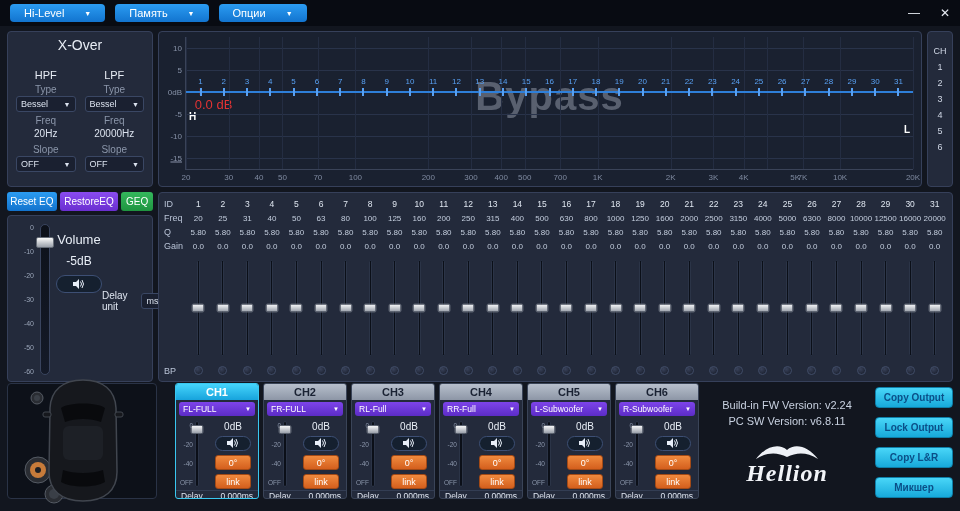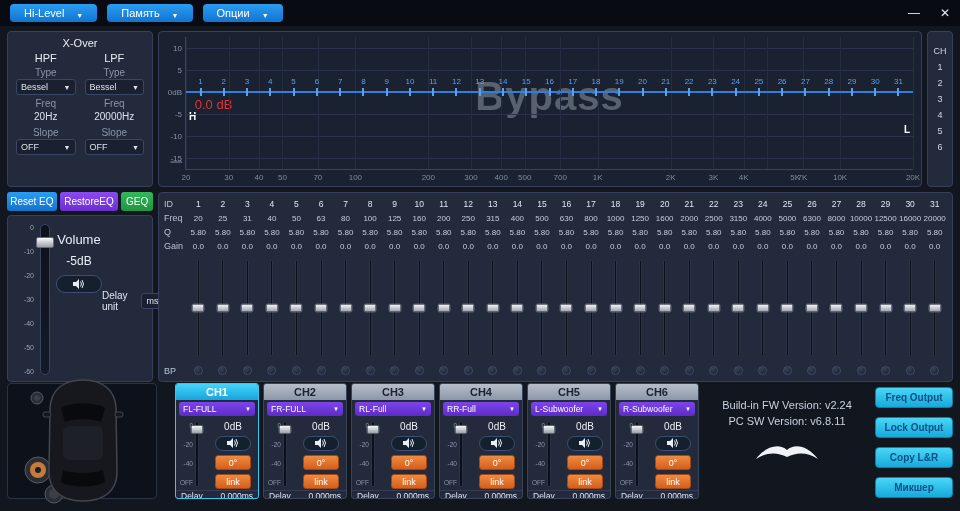--- a/index.html
+++ b/index.html
@@ -1,28 +1,28 @@
 <!DOCTYPE html>
 <html><head>
 <meta charset="utf-8">
 <style>
 *{box-sizing:border-box;margin:0;padding:0}
 html,body{width:960px;height:511px;overflow:hidden}
 body{background:#12161f;font-family:"Liberation Sans",sans-serif;color:#cfd6e4;font-size:11px}
 .titlebar{height:26px;background:#080b12;display:flex;align-items:center;padding:0 10px;gap:10px}
 .conn-btn{background:#2a0d10;border:1px solid #b23333;color:#e23d3d;font-size:11px;padding:2px 12px;border-radius:3px;cursor:pointer}
-.menu-btn{background:linear-gradient(#2b9cf2,#1274cf);color:#fff;font-size:11px;padding:3px 14px;border-radius:4px;display:flex;align-items:flex-end;gap:12px;cursor:pointer}
+.menu-btn{background:linear-gradient(#2b9cf2,#1274cf);color:#fff;font-size:11px;padding:3px 14px;border-radius:4px;display:flex;align-items:center;gap:20px;cursor:pointer}
 .arrow{font-size:7px;line-height:1}
 .win-ctrls{margin-left:auto;display:flex;gap:20px;color:#e6eaf2;font-size:12px}
 .win-ctrls span{cursor:pointer}
 .main{padding:5px 7px}
 .panel{background:#232a3b;border:1px solid #36405a;border-radius:4px}
 .row-top{display:flex;gap:5px;height:156px}
 .xover{width:146px;padding:5px 8px}
-.xover-title{text-align:center;font-size:11px;color:#e8edf5;margin-bottom:3px}
+.xover-title{text-align:center;font-size:14px;color:#e8edf5;margin-bottom:16px}
 .xover-cols{display:flex;gap:9px}
 .xo-col{flex:1;display:flex;flex-direction:column;align-items:center}
 .xo-name{font-size:11px;color:#e8edf5}
 .xo-lab{font-size:10px;color:#8b96aa;margin-top:3px}
 .xo-select{width:100%;background:#1a2030;border:1px solid #3a4764;border-radius:3px;font-size:9px;color:#dbe2ee;padding:2px 4px;display:flex;justify-content:space-between;align-items:center;margin-top:1px;cursor:pointer}
 .xo-val{font-size:10px;color:#dbe2ee;padding:2px 0;cursor:text}
 .graph{flex:1;position:relative;background:#1a2130}
 .plot{position:absolute;left:26px;right:8px;top:5px;bottom:16px;border-left:1px solid #3a4358;border-bottom:1px solid #3a4358}
 .hline{position:absolute;left:0;right:0;height:1px;background:#29334a}
 .vline{position:absolute;top:0;bottom:0;width:1px;background:#242d42}
@@ -964,24 +964,25 @@
         </div>
       </div>
 
     <div class="infoblock">
       <div class="ver">Build-in FW Version: v2.24</div>
       <div class="ver">PC SW Version: v6.8.11</div>
       <div class="logo">
         <svg width="66" height="20" viewBox="0 0 66 20">
           <path d="M2 18 C12 5 25 2 33 9 C41 2 54 5 64 18 C53 11 43 11 33 16 C23 11 13 11 2 18 Z" fill="#eef1f6"></path>
         </svg>
+        <div class="logo-text">Hellion</div>
       </div>
     </div>
 
     <div class="out-col" id="out-buttons">
-        <button class="out-btn">Freq Output</button>
+        <button class="out-btn">Copy Output</button>
         <button class="out-btn">Lock Output</button>
         <button class="out-btn">Copy L&amp;R</button>
         <button class="out-btn">Микшер</button>
       </div>
   </div>
 
 </div>
 
 </body></html>

